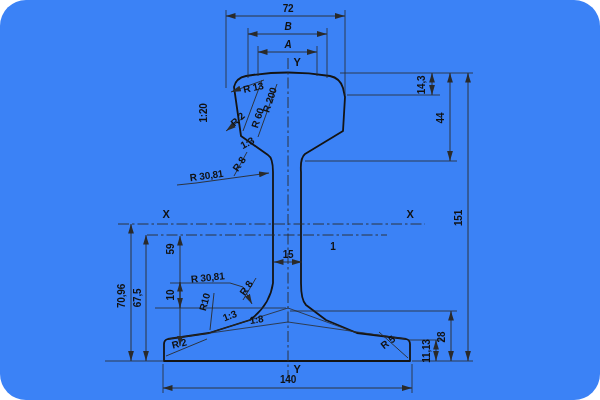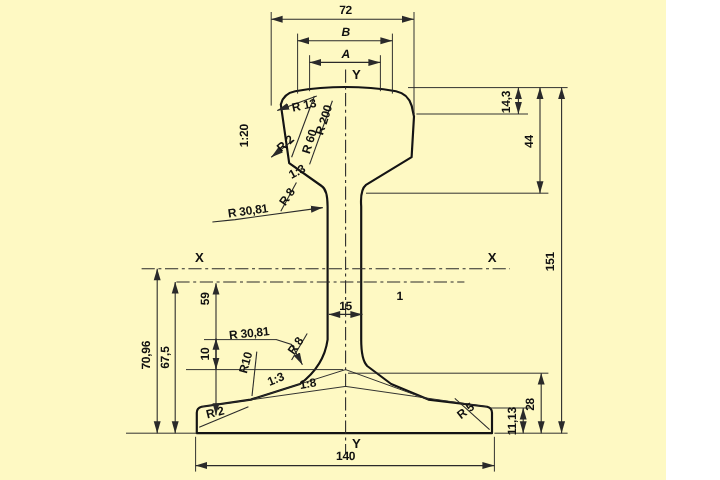--- a/index.html
+++ b/index.html
@@ -1,17 +1,17 @@
 <!DOCTYPE html>
 <html><head>
 <meta charset="utf-8">
 <style>
   html,body{margin:0;padding:0;background:#fff;}
-  .stage{position:relative;width:555px;height:400px;background:#fef9c3;overflow:hidden;
-         font-family:"Liberation Sans",sans-serif;}
+  .stage{position:relative;width:600px;height:400px;background:#3b82f6;overflow:hidden;
+         font-family:"Liberation Sans",sans-serif;border-radius:26px;}
   svg{position:absolute;left:0;top:0;}
   .outline{fill:none;stroke:#141414;stroke-width:1.8;stroke-linejoin:round;}
   .dim{stroke:#2a2a2a;stroke-width:0.9;fill:none;}
   .thin{stroke:#2a2a2a;stroke-width:0.8;fill:none;}
   .cl{stroke:#2a2a2a;stroke-width:0.9;fill:none;stroke-dasharray:11 3 2.5 3;}
   text{fill:#111;font-size:10px;font-weight:700;letter-spacing:-0.2px;}
   .it{font-style:italic;}
   .big{font-size:11px;}
 </style>
 </head>

